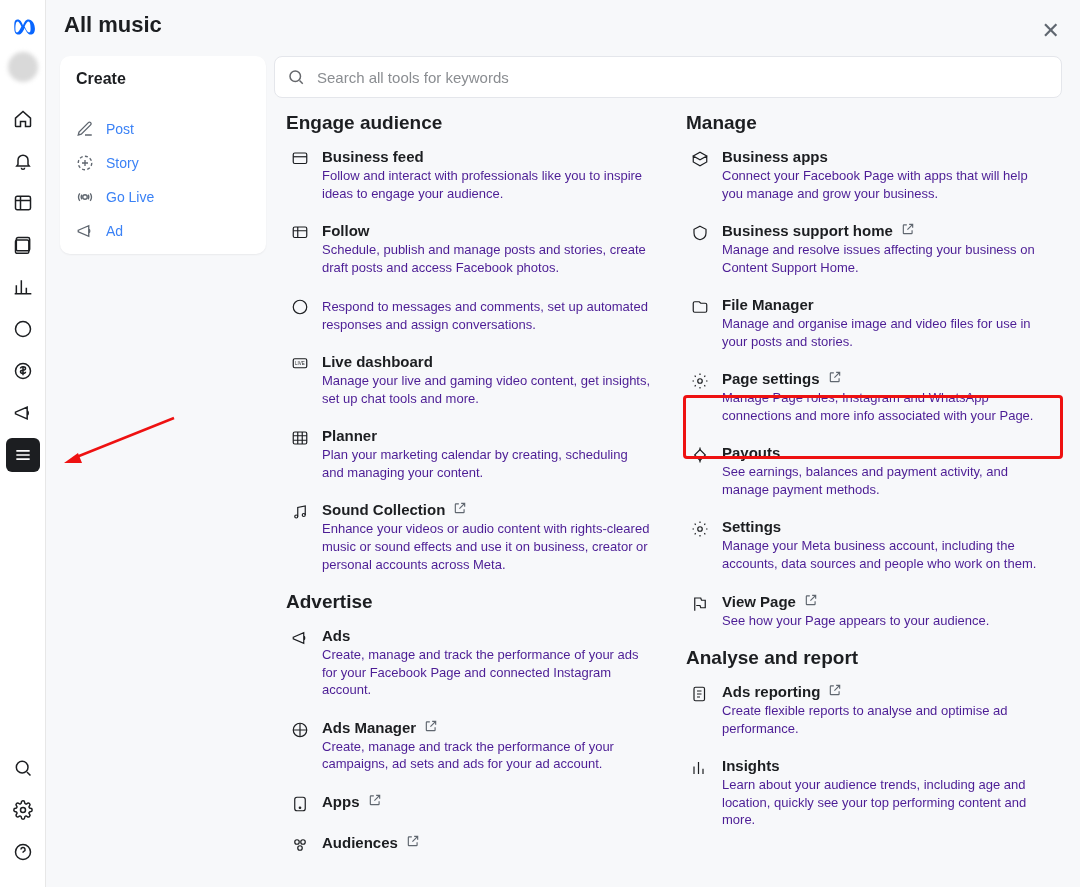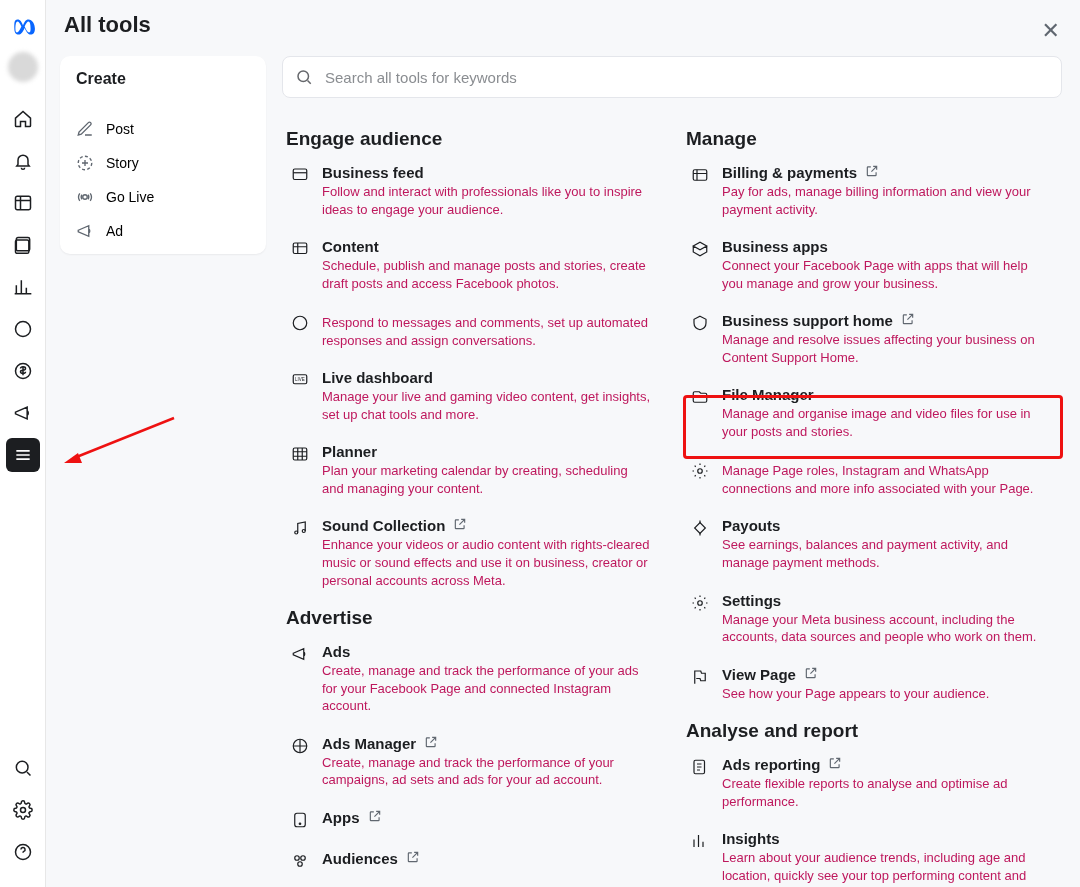--- a/index.html
+++ b/index.html
@@ -74,29 +74,29 @@
     padding:14px 6px 6px 6px;
   }
   .create-card h4 {
     margin:0 0 24px 10px;
     font-size:16px; font-weight:700;
   }
   .create-item {
     display:flex; align-items:center;
     padding:8px 10px;
     border-radius:6px;
-    font-size:14px; color:#000000;
+    font-size:14px; color:#3b82f6;
     cursor:pointer;
   }
   .create-item svg { width:18px; height:18px; margin-right:12px; color:#606770; }
 
   
   .search {
     position:absolute;
-    left:236px; right:18px; top:56px;
+    left:228px; right:18px; top:56px;
     height:42px;
     background:#fff;
     border:1px solid #e4e6eb;
     border-radius:8px;
     display:flex; align-items:center;
     padding:0 12px;
     color:#65676b;
   }
   .search svg { width:18px; height:18px; margin-right:10px; color:#65676b;}
   .search input {
@@ -110,21 +110,20 @@
   .cols {
     position:absolute;
     left:240px; right:18px;
     top:112px; bottom:0;
     overflow:hidden;
     display:flex;
   }
   .col {
     flex:1;
     padding-right:24px;
-    margin-top:16px;
   }
   .col:last-child{padding-right:0;}
   .section-title {
     font-size:19px; font-weight:700;
     margin:0 0 12px 44px;
     margin-left:0;
   }
   .tool {
     display:flex;
     margin-bottom:16px;
@@ -142,21 +141,21 @@
   .tool .ttext {flex:1;}
   .tool .tname {
     font-size:15px; font-weight:700;
     display:flex; align-items:center;
   }
   .tool .tname .ext {
     margin-left:8px;
     color:#606770;
   }
   .tool .tdesc {
-    font-size:13px; color:#be185d;
+    font-size:13px; color:#4c1d95;
     line-height:1.35;
     margin-top:2px;
     max-width: 330px;
   }
   .highlight-box {
     position:absolute;
     border:3px solid #e11;
     border-radius:4px;
     pointer-events:none;
   }
@@ -242,21 +241,21 @@
     <div class="rail-icon">
       <svg viewBox="0 0 24 24" fill="none" stroke="currentColor" stroke-width="1.8">
           <circle cx="12" cy="12" r="9"></circle>
           <path d="M9.5 9a2.5 2.5 0 1 1 3.5 2.3c-.8.4-1 1-1 1.7M12 17h.01"></path>
         </svg>
     </div>
   </div>
 </nav>
 
 <div class="page">
-  <div class="page-title">All tools</div>
+  <div class="page-title">All music</div>
   <div class="close-x">✕</div>
 
   <div class="create-card">
     <h4>Create</h4>
     <div class="create-item">
       <svg viewBox="0 0 24 24" fill="none" stroke="currentColor" stroke-width="1.8">
           <path d="M12 20h9M16.5 3.5a2.1 2.1 0 1 1 3 3L7 19l-4 1 1-4z"></path>
         </svg>
       <span>Post</span>
     </div>
@@ -306,21 +305,21 @@
           </span>
         </div>
         <div class="tool">
           <span class="ticon">
             <svg viewBox="0 0 24 24" fill="none" stroke="currentColor" stroke-width="1.6">
               <rect x="3" y="4" width="18" height="14" rx="2"></rect>
               <path d="M3 9h18M9 4v14"></path>
             </svg>
           </span>
           <span class="ttext">
-            <span class="tname">Content</span>
+            <span class="tname">Follow</span>
             <div class="tdesc">Schedule, publish and manage posts and stories, create draft posts and access Facebook photos.</div>
           </span>
         </div>
         <div class="tool">
           <span class="ticon">
             <svg viewBox="0 0 24 24" fill="none" stroke="currentColor" stroke-width="1.6">
               <circle cx="12" cy="12" r="9"></circle>
             </svg>
           </span>
           <span class="ttext">
@@ -418,34 +417,20 @@
                   <path d="M14 4h6v6M20 4l-9 9M19 14v5a1 1 0 0 1-1 1H5a1 1 0 0 1-1-1V6a1 1 0 0 1 1-1h5"></path>
                 </svg></span></span>
           </span>
         </div>
       </div>
       <div class="col">
         <h3 class="section-title">Manage</h3>
         <div class="tool">
           <span class="ticon">
             <svg viewBox="0 0 24 24" fill="none" stroke="currentColor" stroke-width="1.6">
-              <rect x="3" y="5" width="18" height="14" rx="2"></rect>
-              <path d="M3 10h18M8 5v14"></path>
-            </svg>
-          </span>
-          <span class="ttext">
-            <span class="tname">Billing &amp; payments<span class="ext"><svg viewBox="0 0 24 24" width="14" height="14" fill="none" stroke="currentColor" stroke-width="2">
-                  <path d="M14 4h6v6M20 4l-9 9M19 14v5a1 1 0 0 1-1 1H5a1 1 0 0 1-1-1V6a1 1 0 0 1 1-1h5"></path>
-                </svg></span></span>
-            <div class="tdesc">Pay for ads, manage billing information and view your payment activity.</div>
-          </span>
-        </div>
-        <div class="tool">
-          <span class="ticon">
-            <svg viewBox="0 0 24 24" fill="none" stroke="currentColor" stroke-width="1.6">
               <path d="M21 8l-9 5-9-5 9-5zM3 8v8l9 5 9-5V8"></path>
             </svg>
           </span>
           <span class="ttext">
             <span class="tname">Business apps</span>
             <div class="tdesc">Connect your Facebook Page with apps that will help you manage and grow your business.</div>
           </span>
         </div>
         <div class="tool">
           <span class="ticon">
@@ -473,20 +458,23 @@
         </div>
         <div class="tool">
           <span class="ticon">
             <svg viewBox="0 0 24 24" fill="none" stroke="currentColor" stroke-width="1.6">
               <circle cx="12" cy="12" r="3"></circle>
               <path d="M19.4 15a7.97 7.97 0 0 0 0-6l2-1.2-2-3.4-2.3.9a8 8 0 0 0-5.2-3L11 0h-4l-.9 2.3a8 8 0 0 0-5.2 3L-1.4 4.4l-2 3.4 2 1.2a7.97 7.97 0 0 0 0 6" opacity="0"></path>
               <path d="M12 2v2M12 20v2M4.9 4.9l1.4 1.4M17.7 17.7l1.4 1.4M2 12h2M20 12h2M4.9 19.1l1.4-1.4M17.7 6.3l1.4-1.4"></path>
             </svg>
           </span>
           <span class="ttext">
+            <span class="tname">Page settings<span class="ext"><svg viewBox="0 0 24 24" width="14" height="14" fill="none" stroke="currentColor" stroke-width="2">
+                  <path d="M14 4h6v6M20 4l-9 9M19 14v5a1 1 0 0 1-1 1H5a1 1 0 0 1-1-1V6a1 1 0 0 1 1-1h5"></path>
+                </svg></span></span>
             <div class="tdesc">Manage Page roles, Instagram and WhatsApp connections and more info associated with your Page.</div>
           </span>
         </div>
         <div class="tool">
           <span class="ticon">
             <svg viewBox="0 0 24 24" fill="none" stroke="currentColor" stroke-width="1.6">
               <path d="M7 7h10v10H7z" transform="rotate(45 12 12)"></path>
               <path d="M12 2v4M12 18v4"></path>
             </svg>
           </span>

